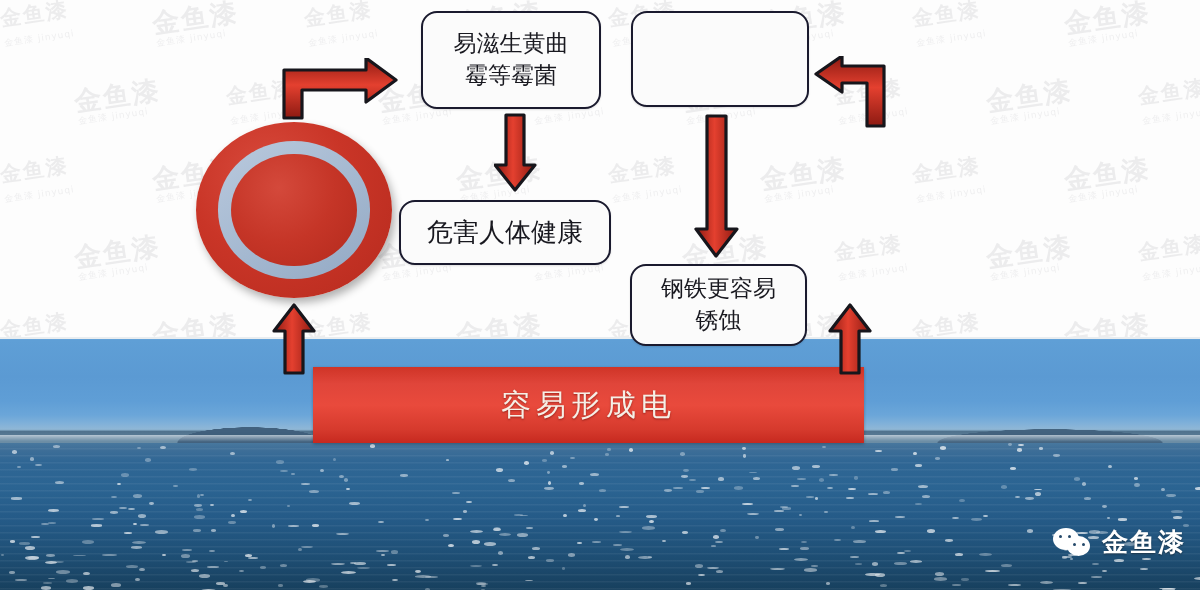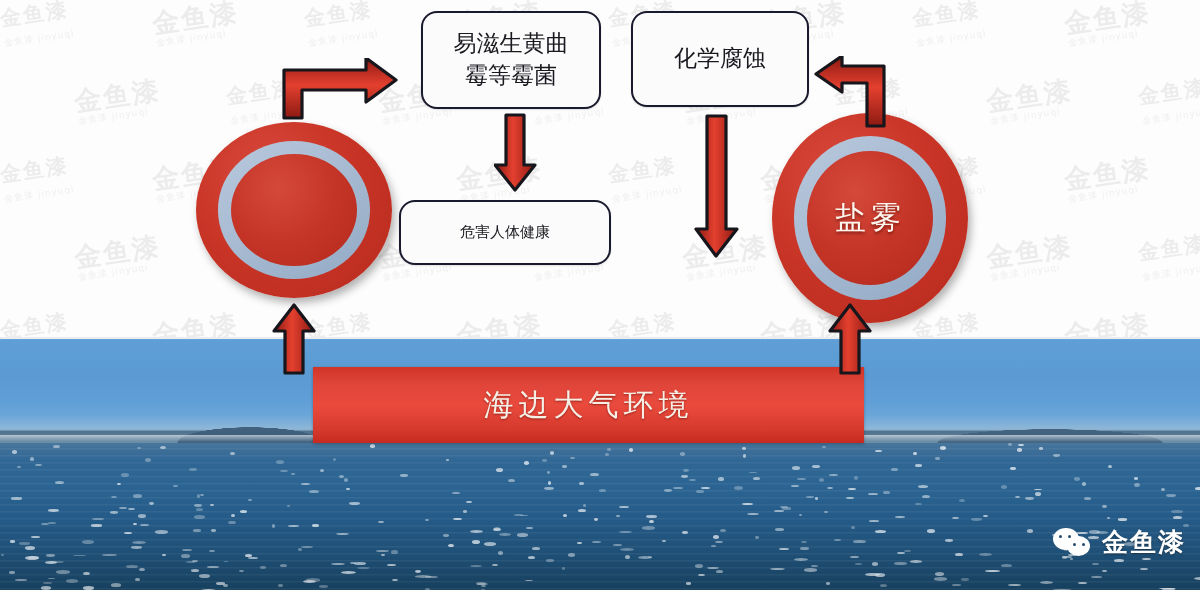--- a/index.html
+++ b/index.html
@@ -124,21 +124,21 @@
     background:#fbfbfb;
     border:2.5px solid #1a1a2e;border-radius:16px;
     display:flex;align-items:center;justify-content:center;text-align:center;
     font-family:"DejaVu Serif","Liberation Serif",serif;
     color:#18181f;line-height:1.38;
     box-shadow:0 1px 2px rgba(0,0,0,.12);
   }
   .tbox span{display:block;padding:0 6px;}
   #box-mold{left:421px;top:11px;width:176px;height:94px;font-size:23px;}
   #box-corrosion{left:631px;top:11px;width:174px;height:92px;font-size:23px;}
-  #box-health{left:399px;top:200px;width:208px;height:61px;font-size:15px;}
+  #box-health{left:399px;top:200px;width:208px;height:61px;font-size:26px;}
   #box-rust{left:630px;top:264px;width:173px;height:78px;font-size:23px;}
 
   
   .arrow{position:absolute;z-index:8;}
 
   
   .logo{
     position:absolute;right:14px;bottom:30px;z-index:9;
     display:flex;align-items:center;gap:9px;
   }
@@ -634,55 +634,54 @@
         <div class="cap" style="left: 1035.3px; top: 51.487px; width: 5.88209px; height: 3.57704px; opacity: 0.83;"></div>
         <div class="cap" style="left: 854.954px; top: 121.899px; width: 7.30733px; height: 1.60967px; opacity: 0.36;"></div>
         <div class="cap" style="left: 339.498px; top: 34.1467px; width: 4.85128px; height: 3.13152px; opacity: 0.55;"></div>
         <div class="cap" style="left: 891.413px; top: 27.4102px; width: 6.61432px; height: 2.63826px; opacity: 0.5;"></div>
         <div class="cap" style="left: 1101.85px; top: 63.8941px; width: 5.31613px; height: 2.95854px; opacity: 0.67;"></div>
         <div class="cap" style="left: 959.257px; top: 57.5399px; width: 6.097px; height: 3.76598px; opacity: 0.35;"></div>
       </div>
   </div>
 
   <div class="banner" id="banner">
-    <span class="banner-text">海边大气环境</span>
+    <span class="banner-text">容易形成电</span>
   </div>
 
   <div class="circle" id="circle-humid">
     <div class="ring-outer"></div>
     <div class="ring-blue"></div>
     <div class="ring-inner"></div>
   </div>
 
-  <div class="circle" id="circle-salt">
-    <div class="ring-outer"></div>
-    <div class="ring-blue"></div>
-    <div class="ring-inner"></div>
-    <span class="c-label">盐雾</span>
-  </div>
 
   <div class="tbox" id="box-mold">
     <span>
       <span style="display: block;">易滋生黄曲</span>
       <span style="display: block;">霉等霉菌</span>
     </span>
   </div>
 
   <div class="tbox" id="box-corrosion">
     <span>
-      <span style="display: block;">化学腐蚀</span>
     </span>
   </div>
 
   <div class="tbox" id="box-health">
     <span>
       <span style="display: block;">危害人体健康</span>
     </span>
   </div>
 
+  <div class="tbox" id="box-rust">
+    <span>
+      <span style="display: block;">钢铁更容易</span>
+      <span style="display: block;">锈蚀</span>
+    </span>
+  </div>
 
   <svg class="arrow" style="left:280px;top:58px;" width="130" height="62">
     <defs>
       <linearGradient id="gR1" x1="0" y1="0" x2="0" y2="1">
         <stop offset="0%" stop-color="#8d1a12"></stop>
           <stop offset="45%" stop-color="#e4402f"></stop>
         <stop offset="100%" stop-color="#8d1a12"></stop>
       </linearGradient>
     </defs>
     <path d="M4,60 L4,12 L86,12 L86,0 L116,22 L86,44 L86,32 L22,32 L22,60 Z" fill="url(#gR1)" stroke="#17161c" stroke-width="3.2" stroke-linejoin="round"></path>

